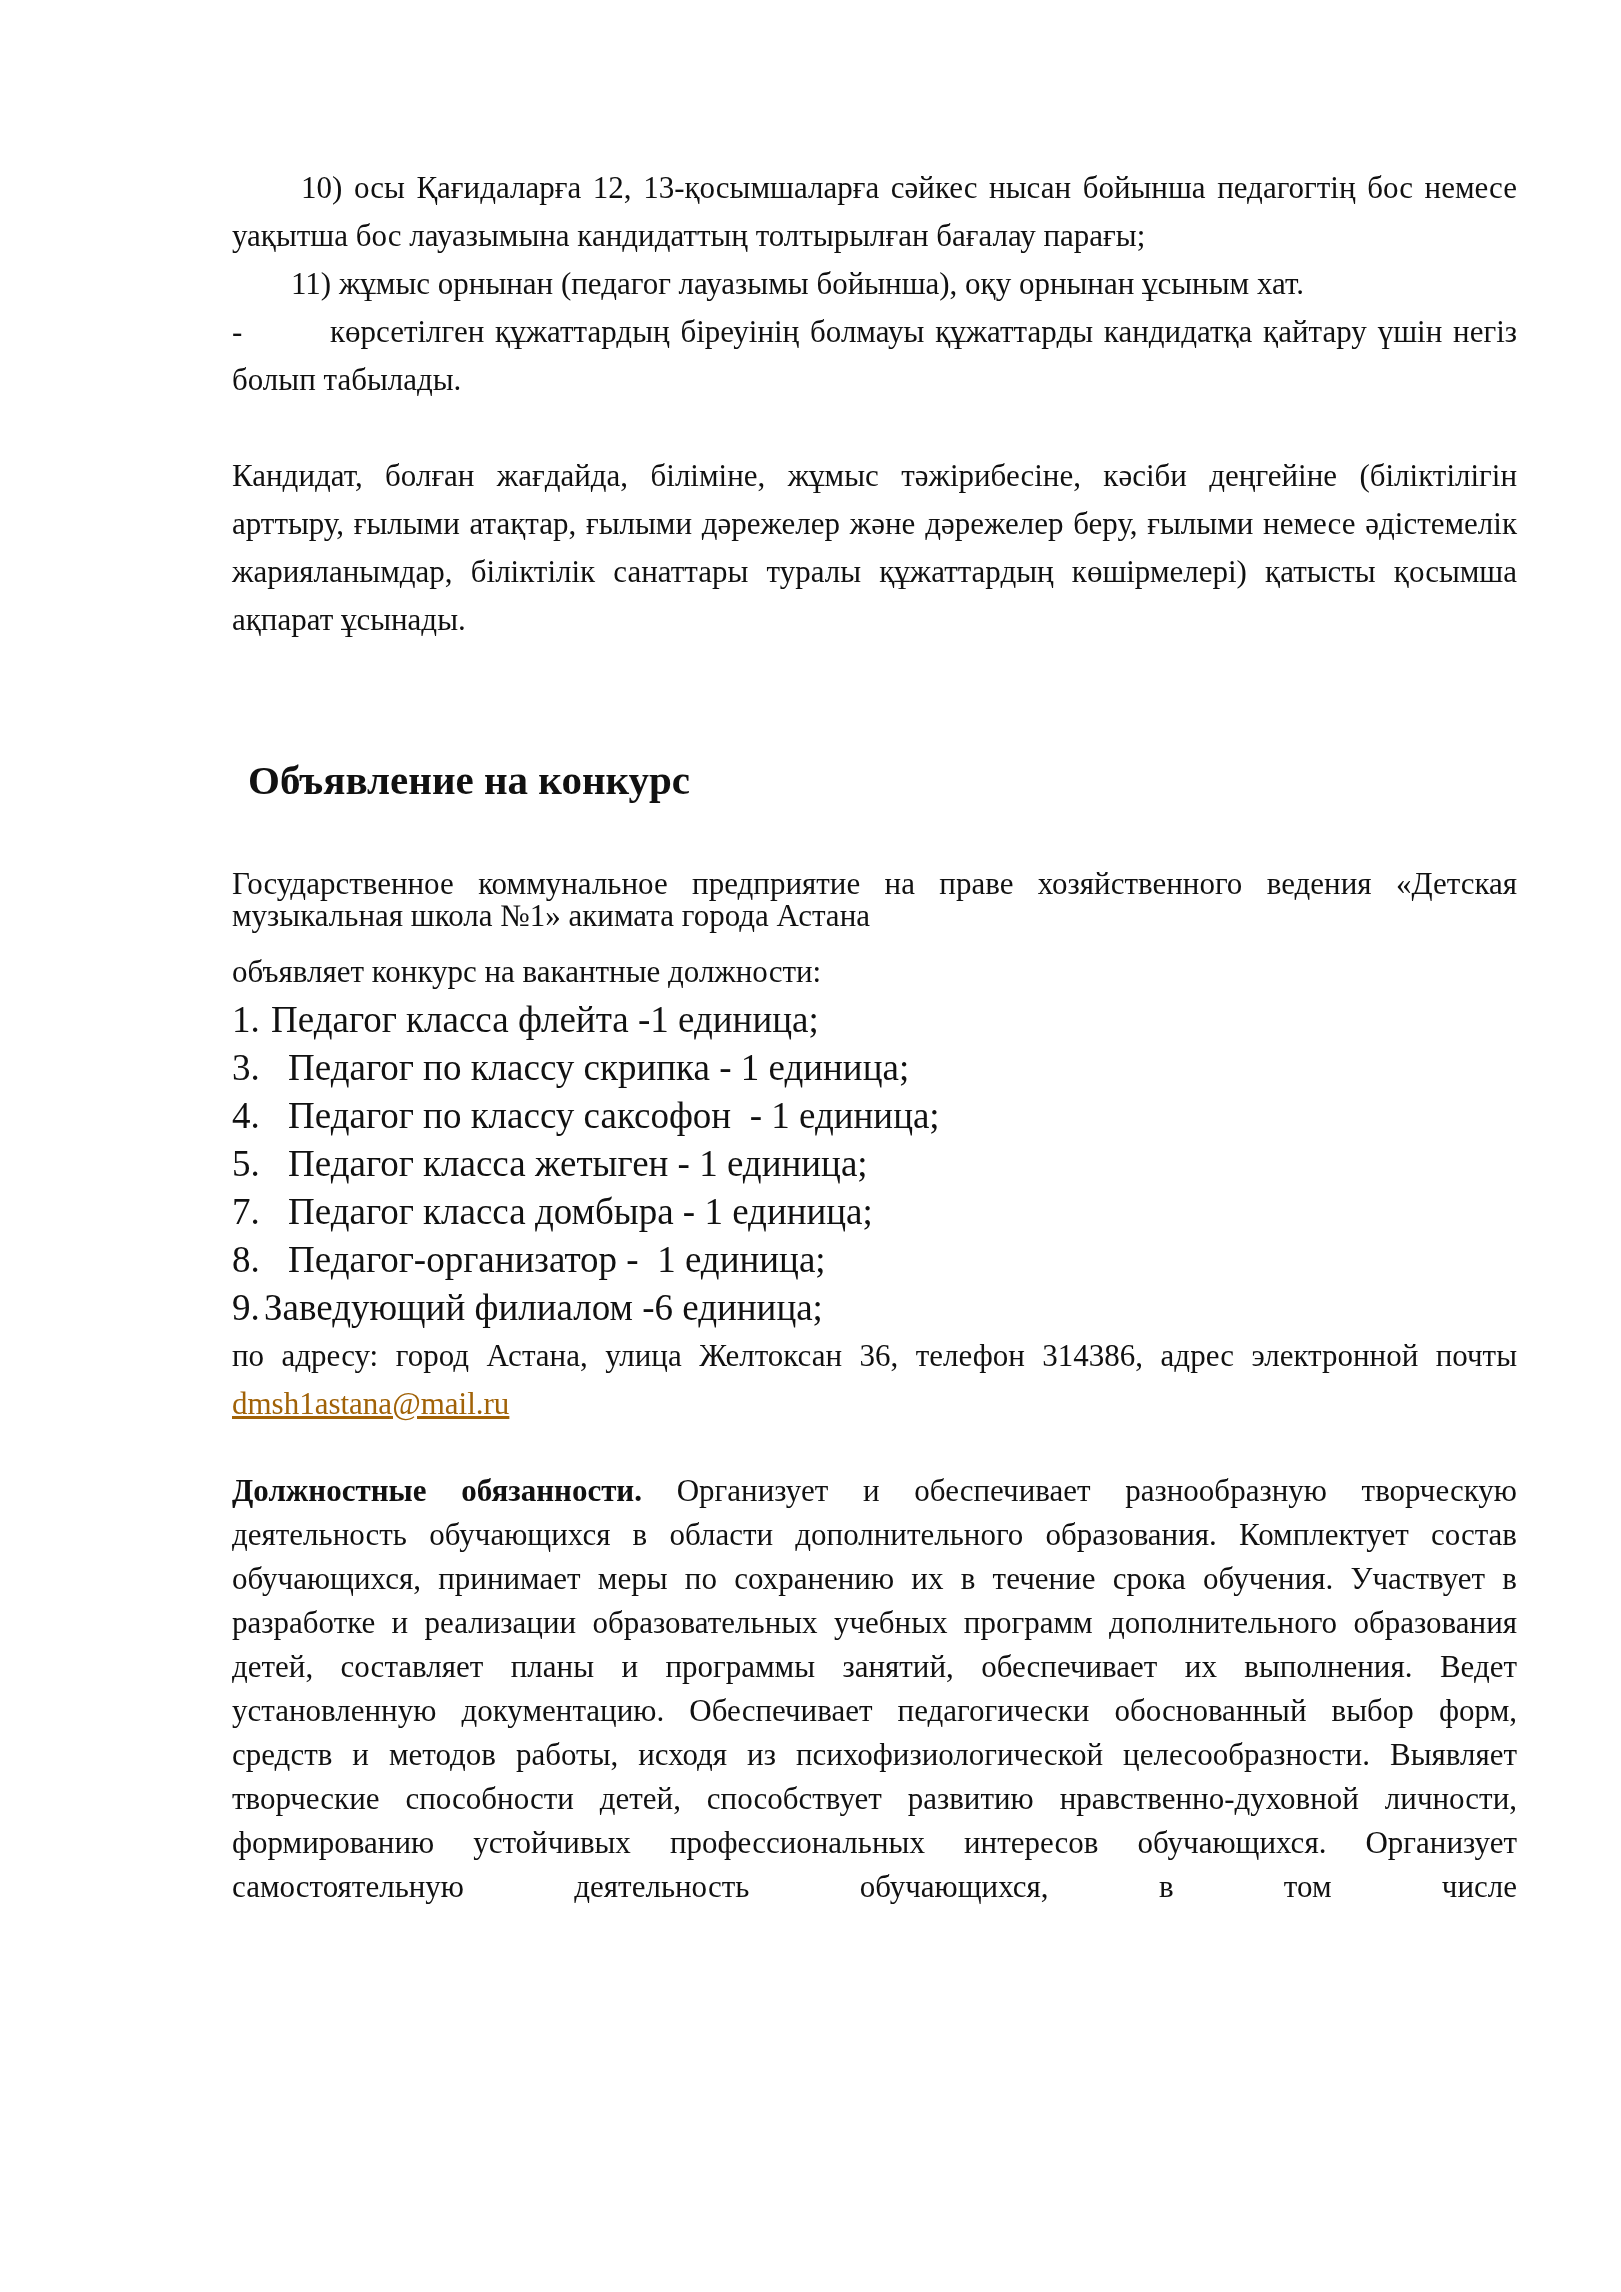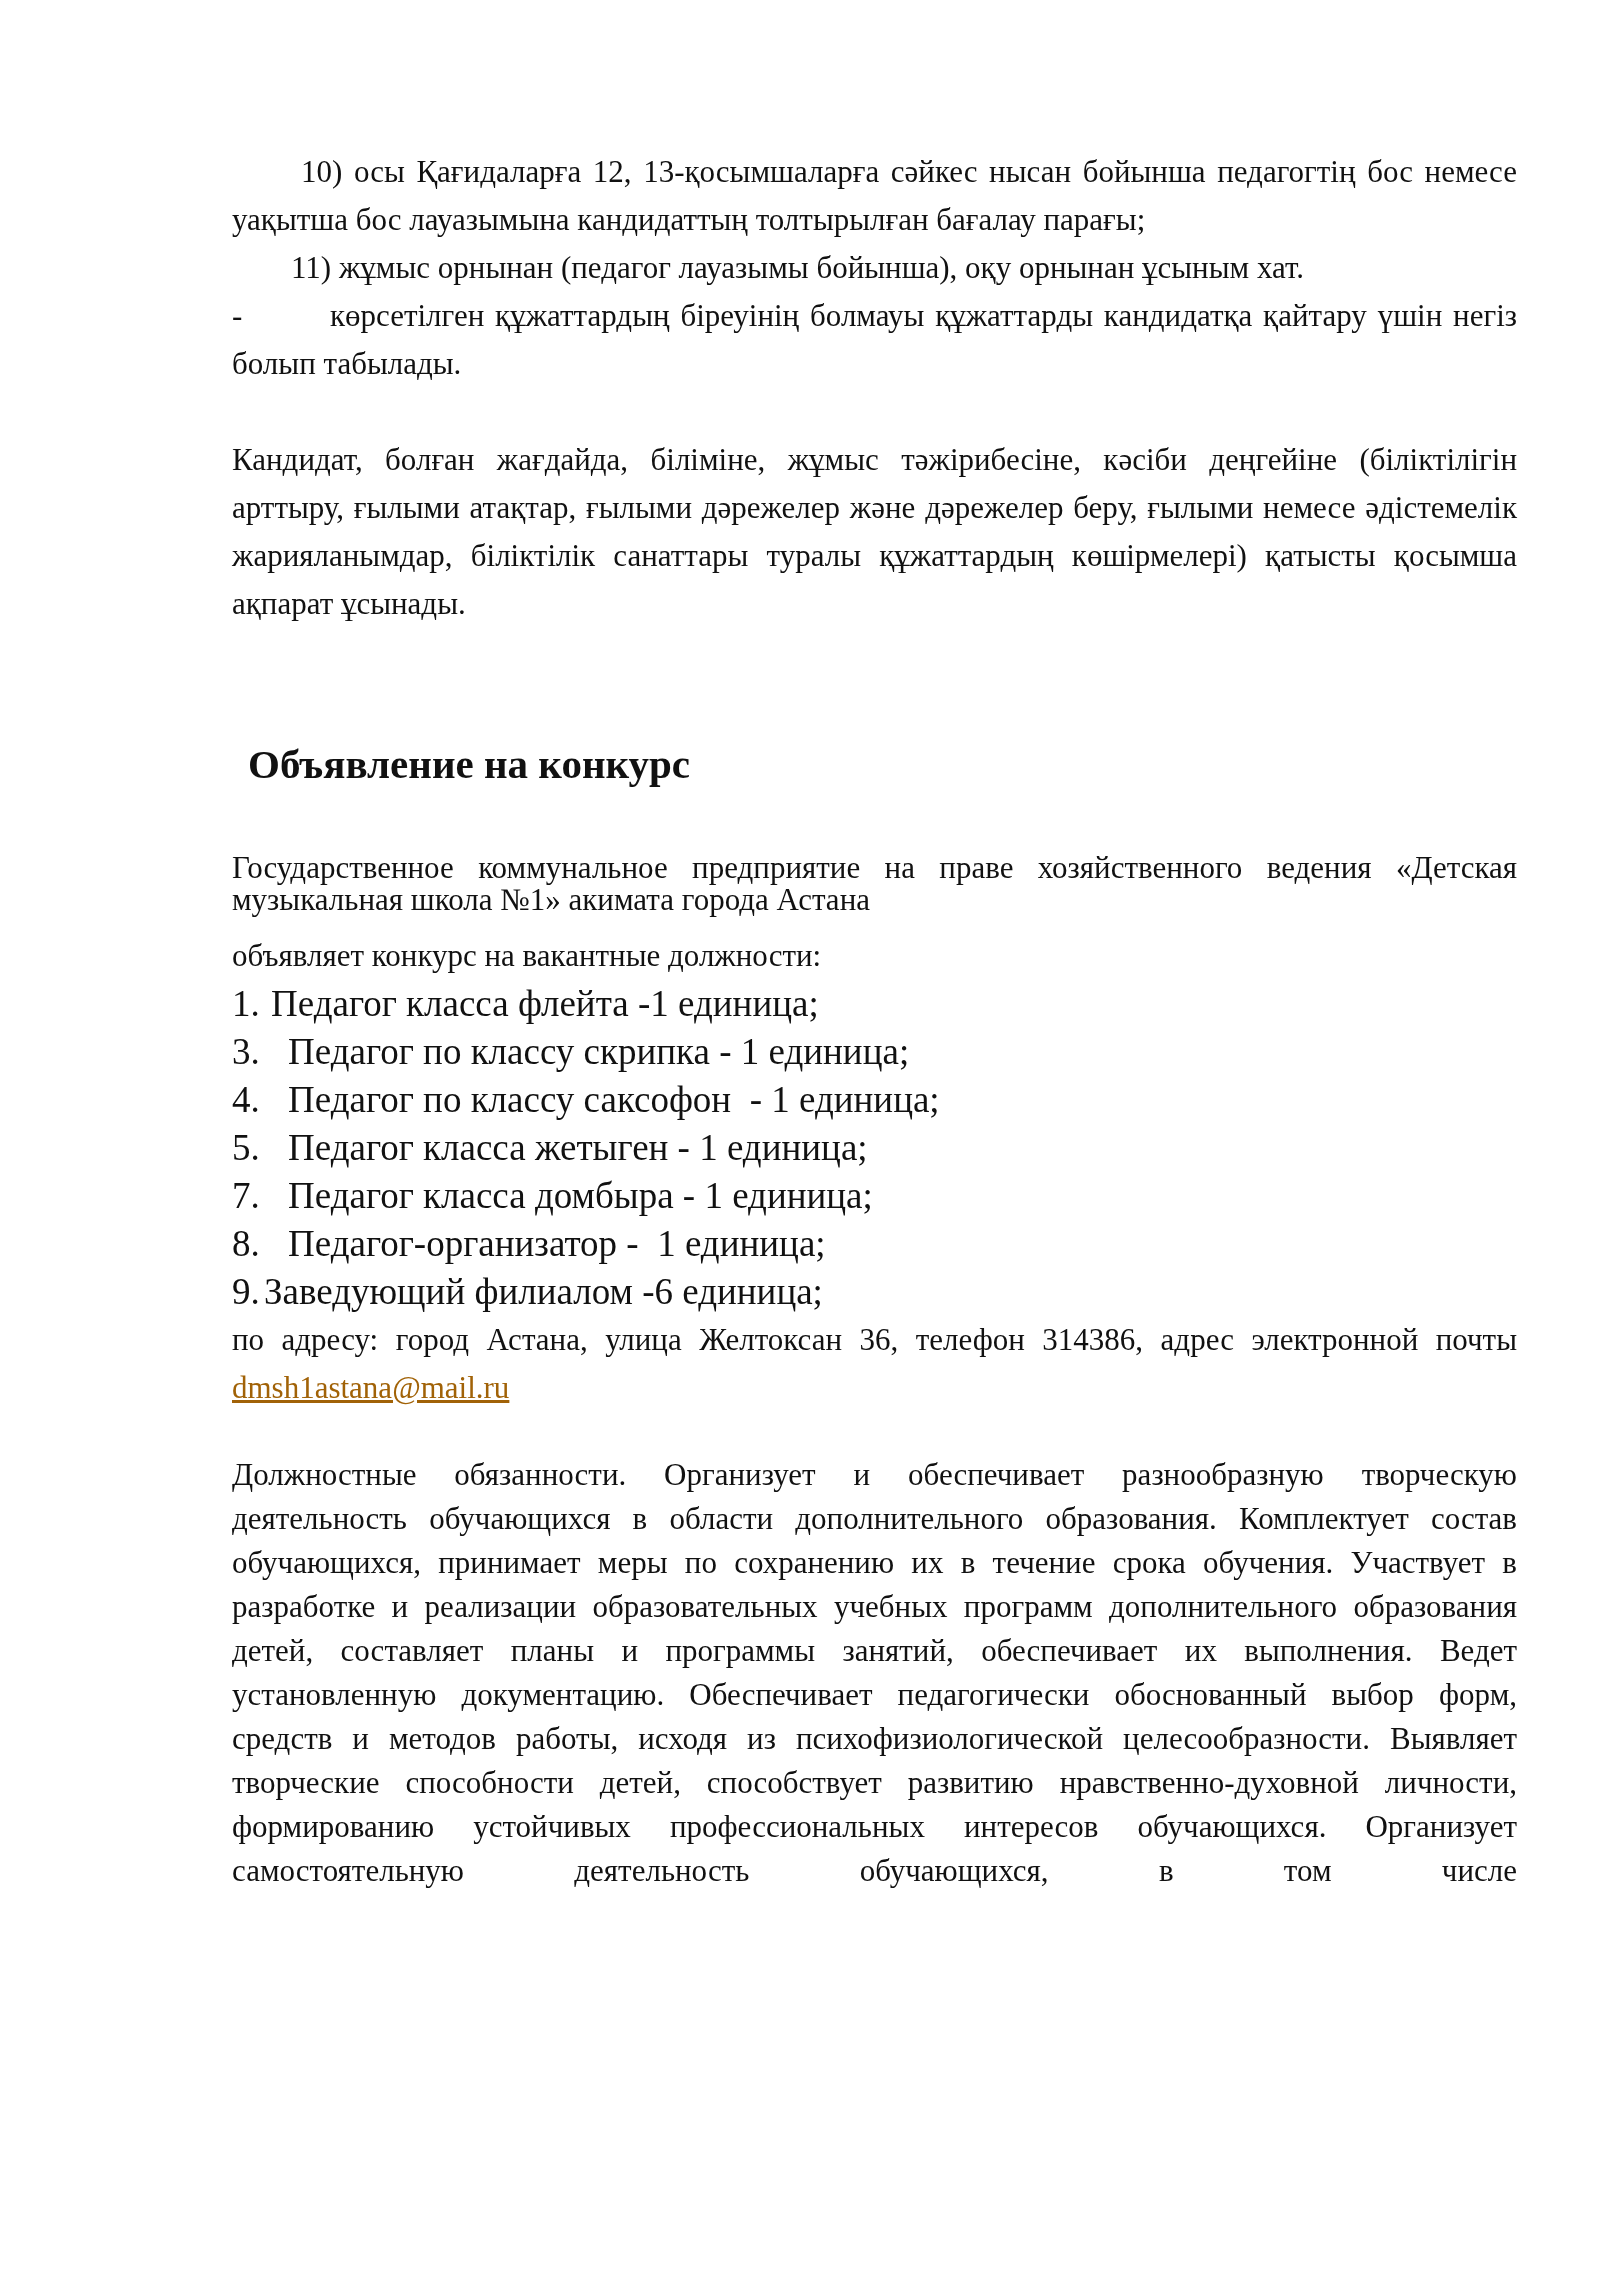--- a/index.html
+++ b/index.html
@@ -1,36 +1,36 @@
 <!DOCTYPE html>
 <html><head>
 <meta charset="utf-8">
 <style>
   html, body { margin: 0; padding: 0; background: #ffffff; }
   body { width: 1621px; height: 2293px; position: relative; overflow: hidden;
          font-family: "Liberation Serif", serif; color: #111111; }
-  .page { position: absolute; left: 232px; top: 148px; width: 1285px; }
+  .page { position: absolute; left: 232px; top: 164px; width: 1285px; }
   .p { font-size: 31px; line-height: 48px; margin: 0; text-align: justify; text-align-last: left; }
   .indent { text-indent: 69px; }
   .indent2 { text-indent: 59px; }
   .dash-row { display: flex; }
   .dash { width: 98px; flex: none; }
   .dash-text { flex: 1; }
   .gap1 { height: 48px; }
   .gap2 { height: 96px; }
   .heading { font-size: 41px; line-height: 48px; font-weight: bold; margin: 16px; }
   .list { margin: 0; padding: 0; list-style: none; }
   .list li { font-size: 37px; line-height: 48px; white-space: pre; }
   .num { display: inline-block; }
   .num.w1 { width: 39px; }
   .num.w2 { width: 56px; }
   .num.w3 { width: 32px; }
   a.email { color: #a16207; text-decoration: underline; }
   .duties { font-size: 31px; line-height: 44px; margin: 0; text-align: justify; text-align-last: justify; }
-  .bold { font-weight: normal; }
+  .bold { font-weight: bold; }
 </style>
 </head>
 <body>
 
 <div class="page">
 
   <p class="p indent">10) осы Қағидаларға 12, 13-қосымшаларға сәйкес нысан бойынша педагогтің бос немесе уақытша бос лауазымына кандидаттың толтырылған бағалау парағы;</p>
   <p class="p indent2">11) жұмыс орнынан (педагог лауазымы бойынша), оқу орнынан ұсыным хат.</p>
   <div class="dash-row">
     <span class="dash p">-</span>

